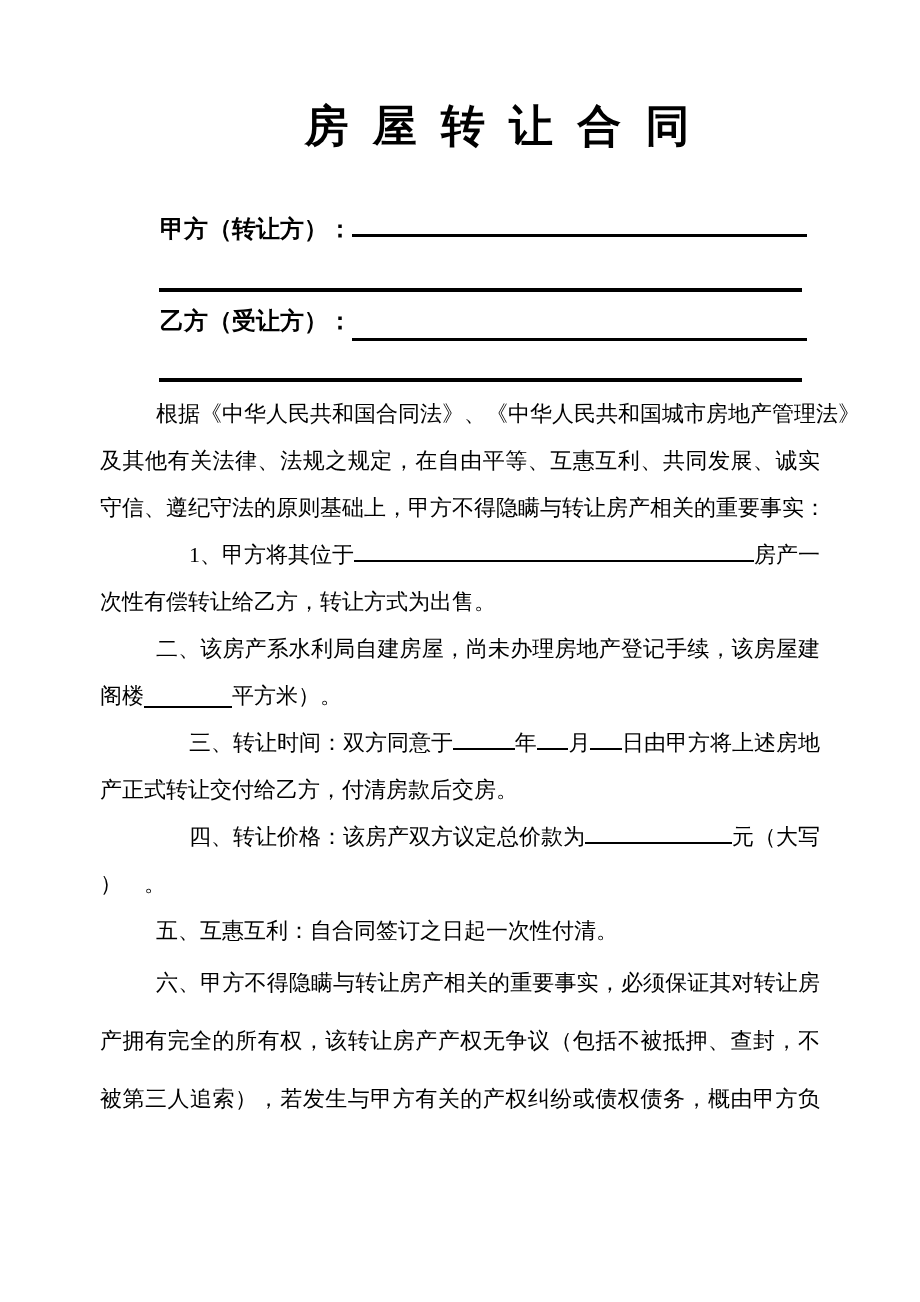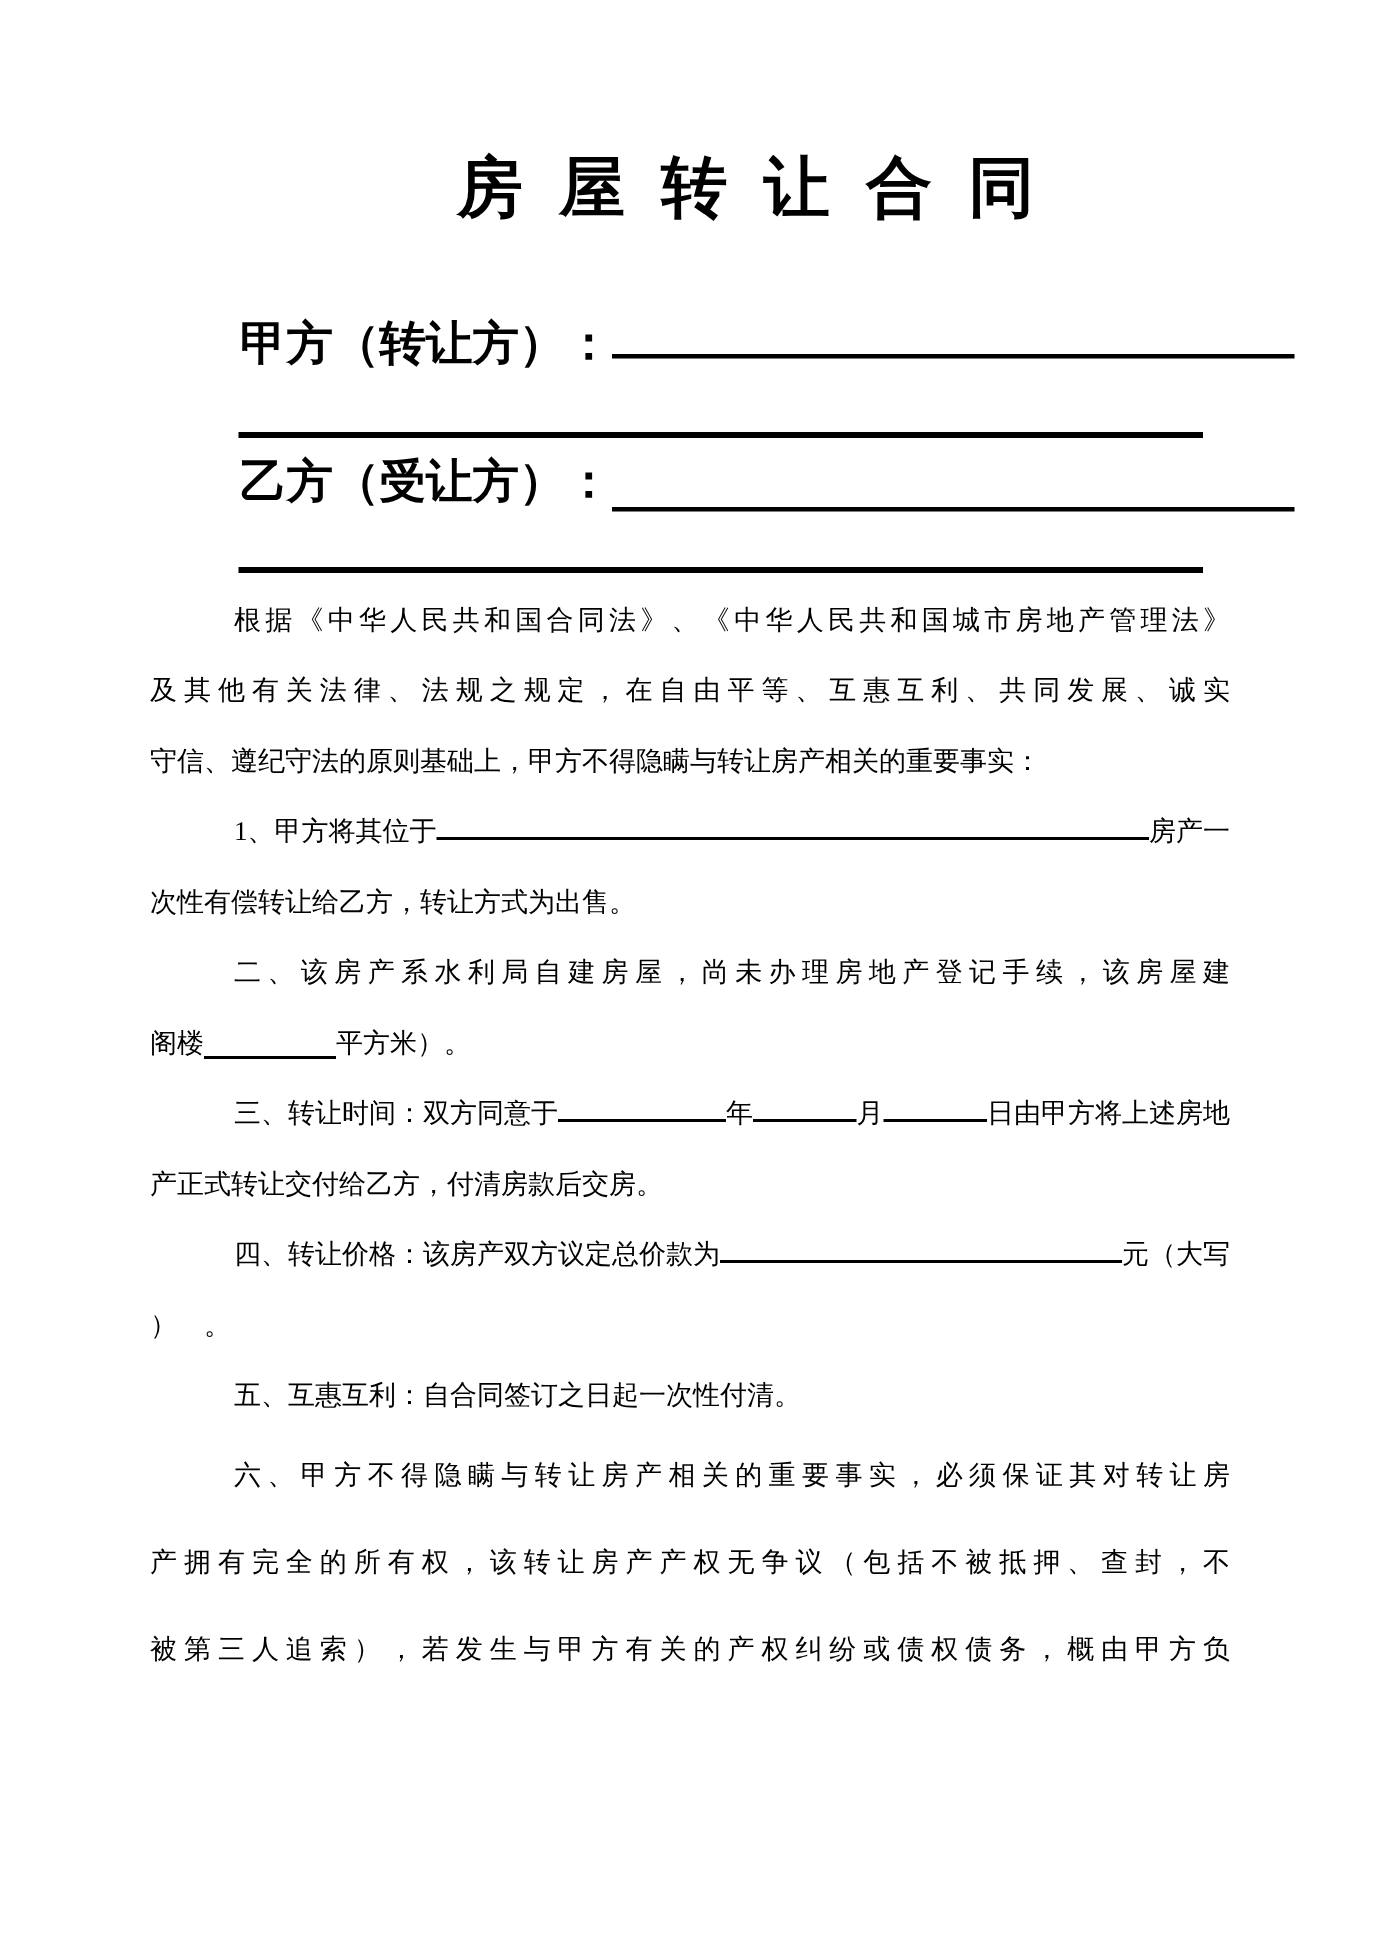--- a/index.html
+++ b/index.html
@@ -24,52 +24,52 @@
     line-height: 1;
     letter-spacing: 6px;
     white-space: nowrap;
   }
   .party-row {
     display: flex;
     align-items: baseline;
     margin-left: 60px;
     font-family: "Liberation Sans", "DejaVu Sans", sans-serif;
     font-weight: 700;
-    font-size: 31px;
+    font-size: 24px;
     line-height: 30px;
     white-space: nowrap;
   }
   .party-row.first { margin-top: 66px; }
   .party-row.second { margin-top: 14px; align-items: flex-end; }
   .party-blank {
     flex: 0 0 455px;
     height: 0;
     border-bottom: 3px solid #000;
     margin-bottom: -5px;
   }
   .sep-line {
     width: 643px;
     height: 0;
     margin-left: 59px;
     border-top: 4px solid #000;
   }
   .sep-line.one { margin-top: 44px; }
   .sep-line.two { margin-top: 42px; }
-  .doc-body { margin-top: 8px; font-size: 18px; }
+  .doc-body { margin-top: 8px; font-size: 22px; }
   .bline {
     line-height: 47px;
     min-height: 47px;
     white-space: nowrap;
     overflow: visible;
   }
   .bline.wide { line-height: 58px; min-height: 58px; }
   .bline.indent { padding-left: 56px; }
   .bline.justify { text-align: justify; text-align-last: justify; }
   .bline.left { text-align: left; }
-  .bline.flex { display: flex; align-items: baseline; }
+  .bline.flex { display: flex; align-items: baseline; margin-left: 33px; }
   .bline.flex .seg { flex: 0 0 auto; }
   .blank {
     display: inline-block;
     height: 0;
     border-bottom: 2px solid #000;
     margin-bottom: -5px;
   }
 </style>
 </head>
 <body>

